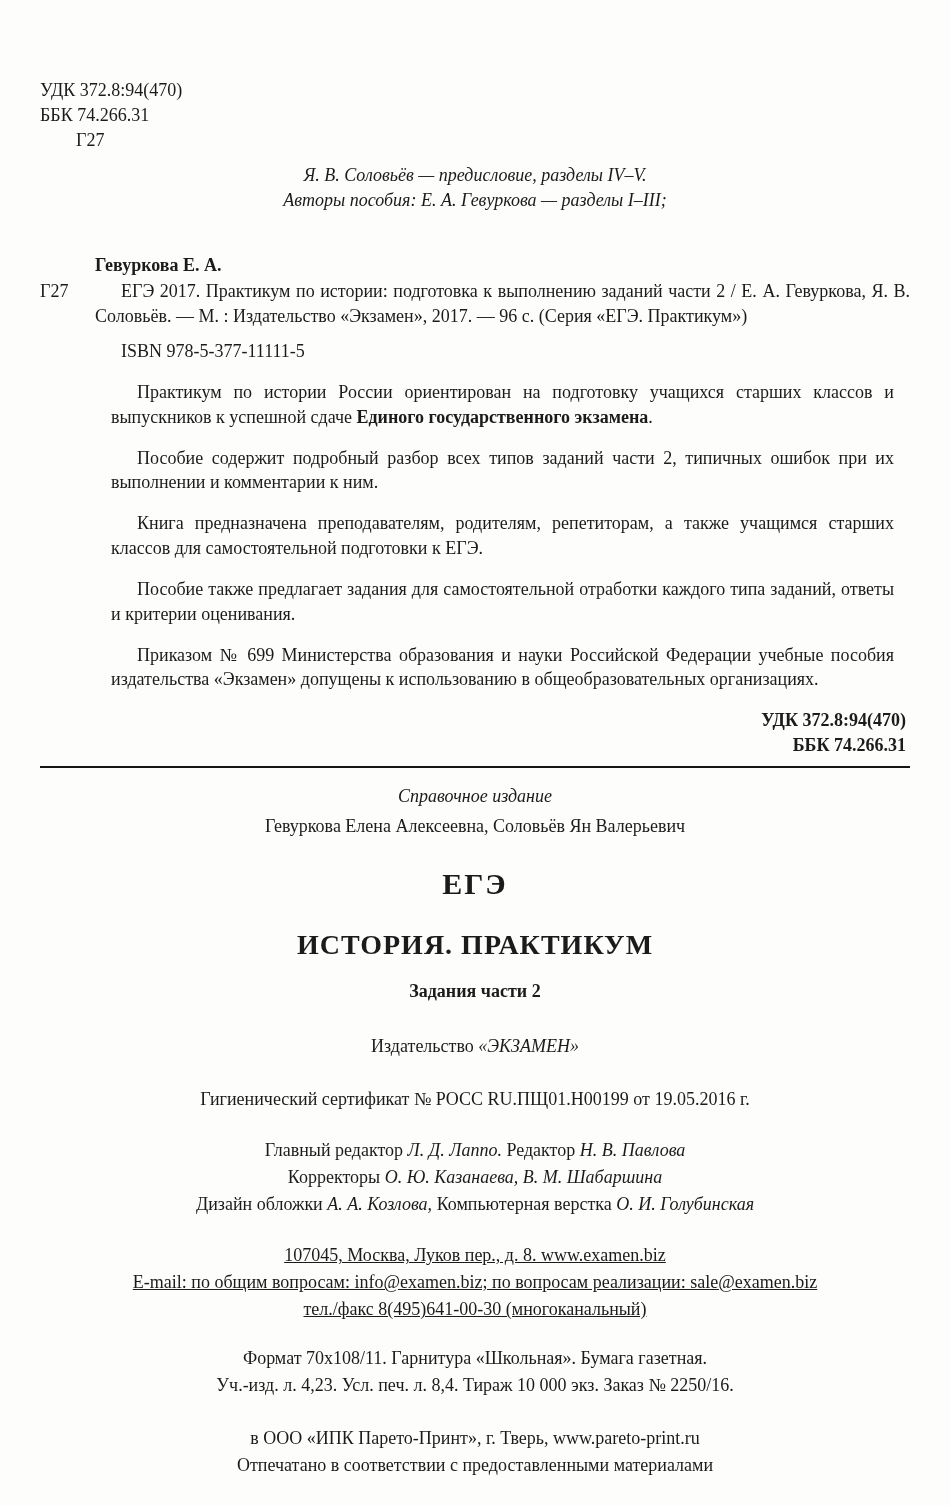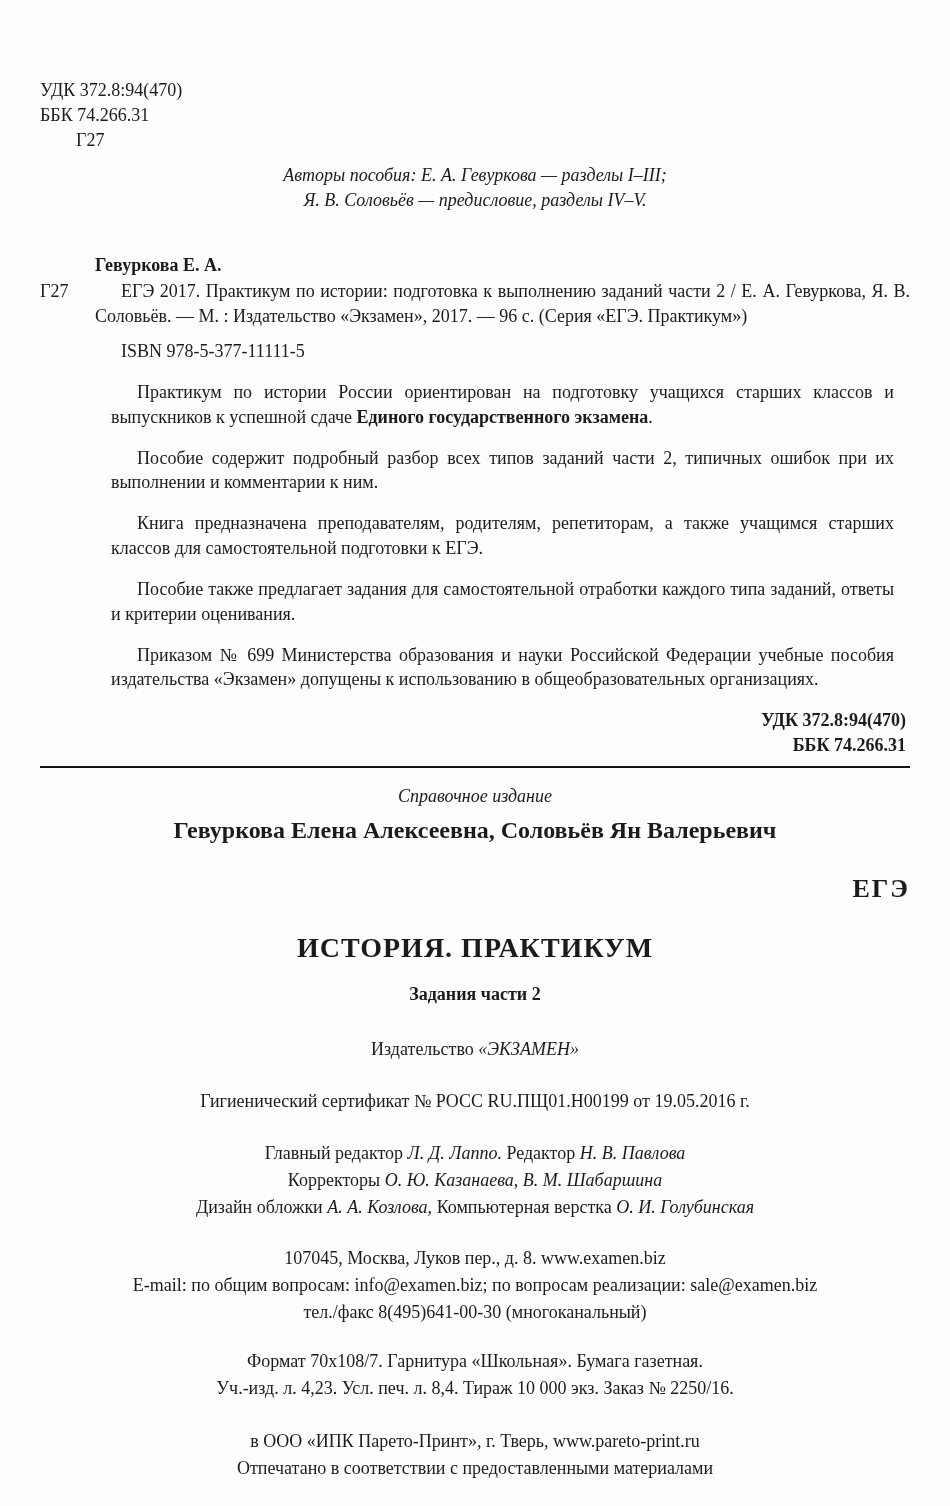--- a/index.html
+++ b/index.html
@@ -68,28 +68,28 @@
     line-height: 25px;
   }
   .divider {
     border: none;
     border-top: 2px solid #151515;
     margin: 8px 0 0 0;
   }
   
   .center { text-align: center; margin-top: 16px; }
   .edition-kind { margin-top: 6px; font-style: italic; }
-  .edition-authors { margin-top: 5px; font-weight: bold; font-size: 24px; }
-  .title1 { margin-top: 24px; font-weight: bold; font-size: 26px; letter-spacing: 2px; text-align: right; }
+  .edition-authors { margin-top: 5px; font-weight: normal; font-size: 18px; }
+  .title1 { margin-top: 24px; font-weight: bold; font-size: 30px; letter-spacing: 2px; }
   .title2 { margin-top: 22px; font-weight: bold; font-size: 28px; letter-spacing: 1px; }
   .title3 { margin-top: 14px; font-weight: bold; font-size: 18px; }
   .publisher-line { margin-top: 30px; }
   .certificate { margin-top: 28px; }
   .staff { margin-top: 26px; line-height: 27px; }
-  .contacts { margin-top: 24px; line-height: 27px; }
+  .contacts { margin-top: 24px; line-height: 27px; text-decoration: underline; }
   .format-block { margin-top: 22px; line-height: 27px; }
   .classifier { margin-top: 22px; line-height: 27px; }
   .printed { margin-top: 26px; line-height: 27px; }
   
   .footer {
     display: flex;
     justify-content: space-between;
     align-items: flex-start;
     margin-top: 30px;
   }
@@ -101,22 +101,22 @@
 
 <div class="sheet">
 
   <div class="top-codes">
     <div>УДК 372.8:94(470)</div>
     <div>ББК 74.266.31</div>
     <div class="letter">Г27</div>
   </div>
 
   <div class="authors-note">
+    <div>Я. В. Соловьёв — предисловие, разделы IV–V.</div>
     <div>Авторы пособия: Е. А. Гевуркова — разделы I–III;</div>
-    <div>Я. В. Соловьёв — предисловие, разделы IV–V.</div>
   </div>
 
   <div class="bib-section">
     <div class="bib-author">Гевуркова Е. А.</div>
     <div class="bib-row">
       <span class="bib-letter">Г27</span>
       <p class="bib-entry">ЕГЭ 2017. Практикум по истории: подготовка к выполнению заданий части 2 / Е. А. Гевуркова, Я. В. Соловьёв. — М. : Издательство «Экзамен», 2017. — 96 с. (Серия «ЕГЭ. Практикум»)</p>
     </div>
     <p class="isbn-line">ISBN 978-5-377-11111-5</p>
   </div>
@@ -161,21 +161,21 @@
       </div>
     </div>
 
     <div class="contacts">
       <div>107045, Москва, Луков пер., д. 8. www.examen.biz</div>
       <div>E-mail: по общим вопросам: info@examen.biz; по вопросам реализации: sale@examen.biz</div>
       <div>тел./факс 8(495)641-00-30 (многоканальный)</div>
     </div>
 
     <div class="format-block">
-      <div>Формат 70x108/7. Гарнитура «Школьная». Бумага газетная.</div>
+      <div>Формат 70x108/11. Гарнитура «Школьная». Бумага газетная.</div>
       <div>Уч.-изд. л. 4,23. Усл. печ. л. 8,4. Тираж 10 000 экз. Заказ № 2250/16.</div>
     </div>
 
 
     <div class="printed">
       <div>в ООО «ИПК Парето-Принт», г. Тверь, www.pareto-print.ru</div>
       <div>Отпечатано в соответствии с предоставленными материалами</div>
     </div>
   </div>
 

